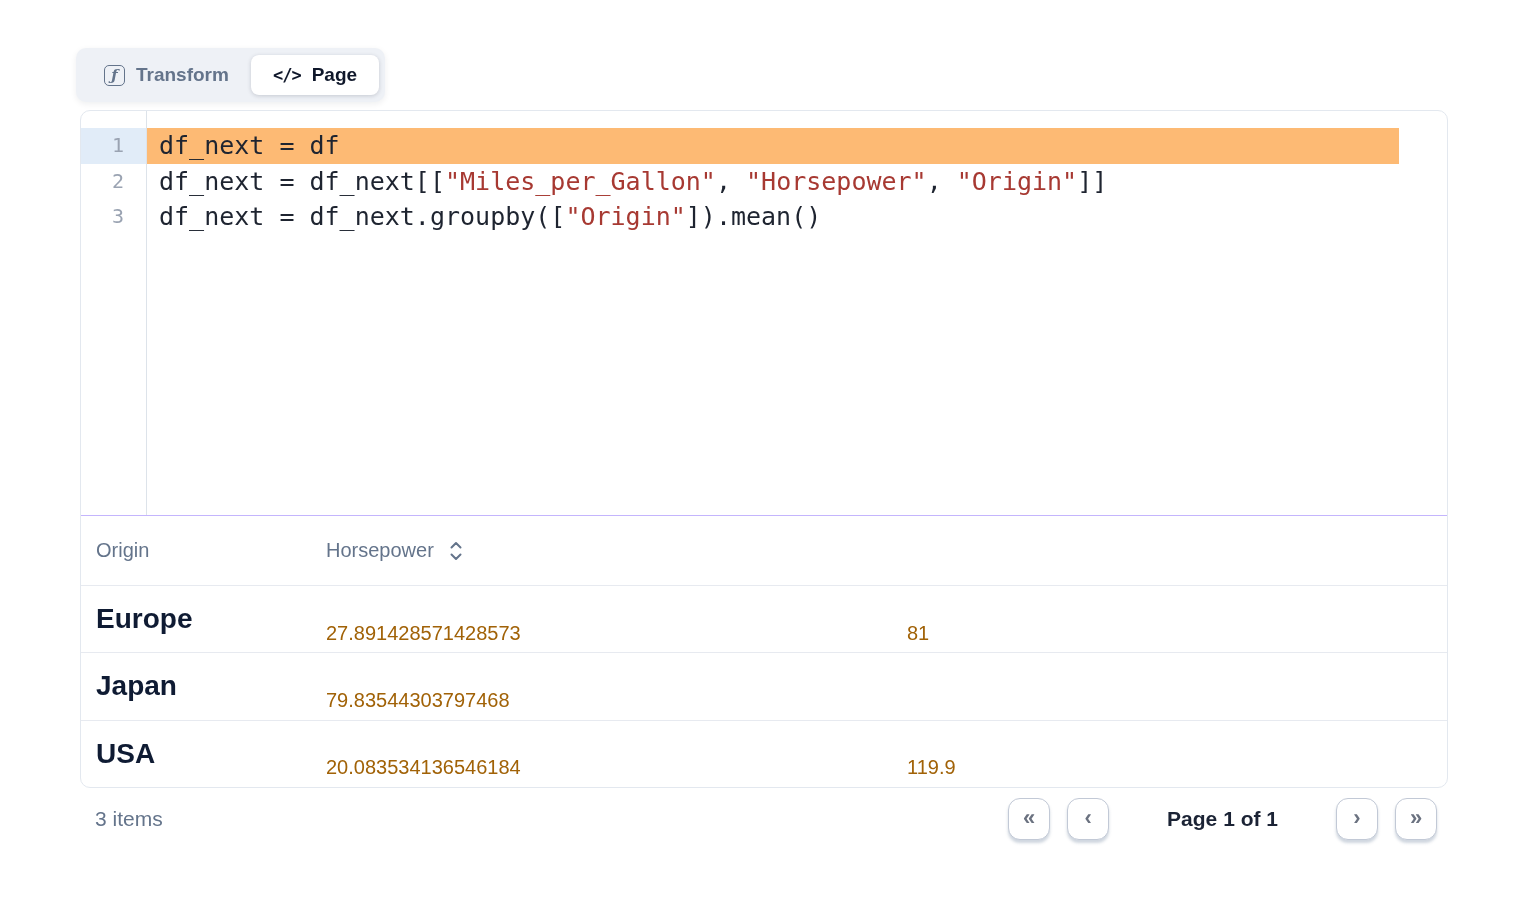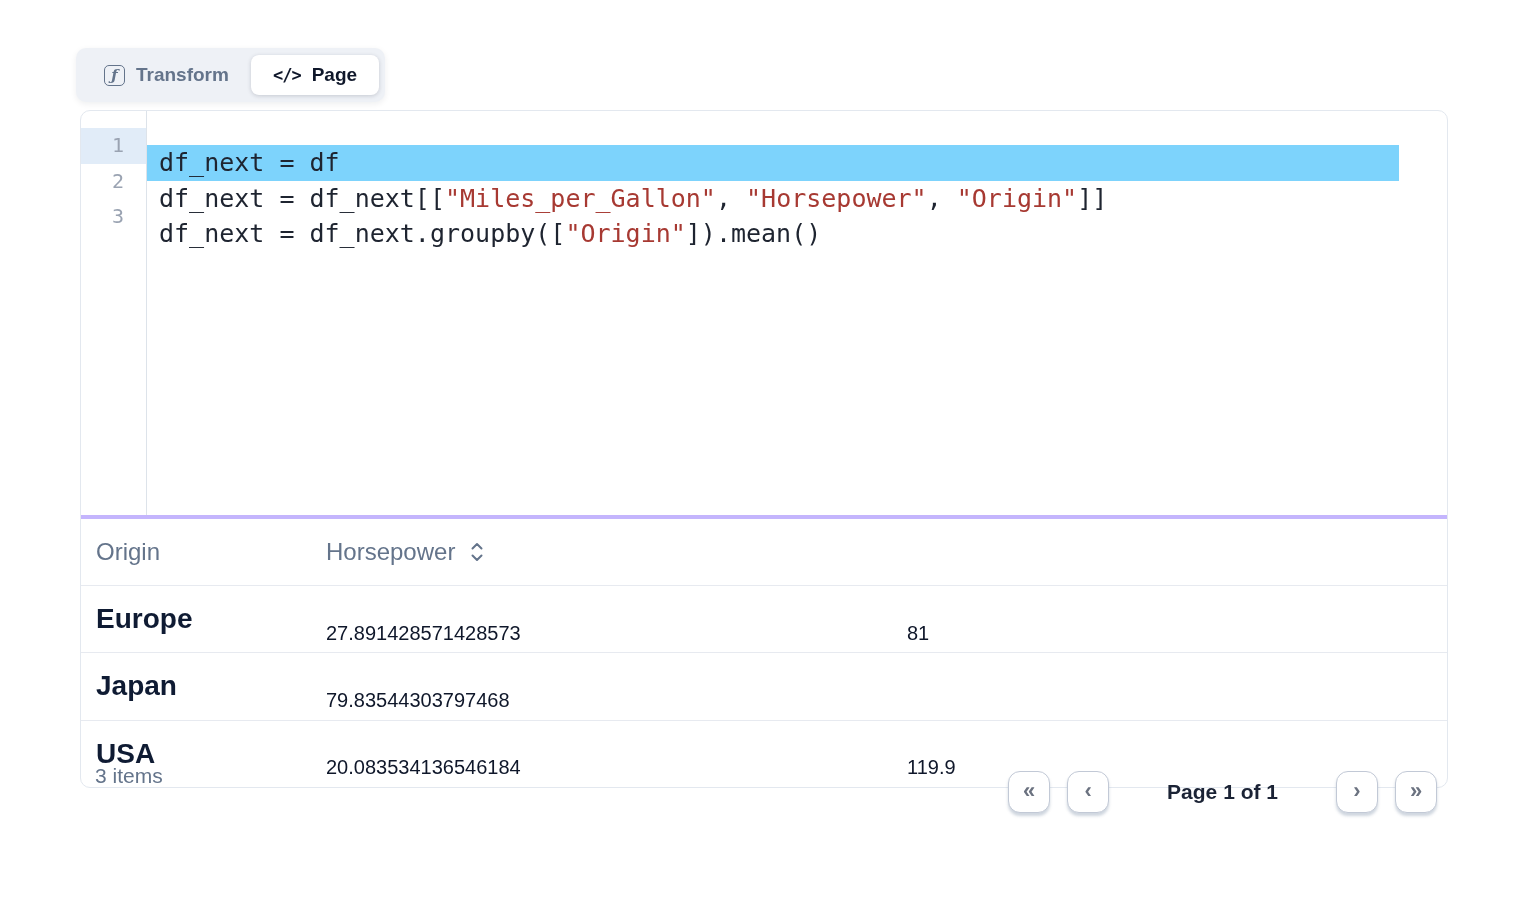--- a/index.html
+++ b/index.html
@@ -52,39 +52,39 @@
   .gutter-line {
     height:35.5px; line-height:35.5px; text-align:right; padding-right:22px;
     color:#9aa3b2; font-size:20px;
   }
   .gutter-line.active { background:#e1ecf8; }
   .code-area { flex:1; padding-top:17px; }
   .code-line {
     height:35.5px; line-height:35.5px; padding-left:12px;
     white-space:pre; color:#1e2430; margin-right:48px;
   }
-  .code-line.active { background:#7dd3fc;margin-top:17px; }
+  .code-line.active { background:#fdba74; }
   .tok-string { color:#a73932; }
 
   
   .thead, .trow {
     display:grid; grid-template-columns:230px 581px 1fr;
     padding-left:15px; align-items:center;
   }
-  .thead { height:70px; border-top:4px solid #c4b5fd; color:#64748b; font-size:24px; }
+  .thead { height:70px; border-top:1px solid #c4b5fd; color:#64748b; font-size:20px; }
   .th { display:flex; align-items:center; gap:15px; cursor:pointer; }
   .sort-icon { display:inline-flex; flex-direction:column; }
   .trow { height:67.3px; border-top:1px solid #e7eaf0; font-size:20px; }
   .cell-origin { font-weight:700; color:#0f1b33; font-size:28px; }
-  .cell-val { color:#0f172a;margin-top:28px; }
+  .cell-val { color:#a16207;margin-top:28px; }
 
   
   .footer {
-    position:absolute; left:80px; top:764px; width:1368px; height:56px;
-    display:flex; 
+    position:absolute; left:80px; top:791px; width:1368px; height:56px;
+    display:flex; align-items:center;
   }
   .items-count { color:#64748b; font-size:21px; padding-left:15px; }
   .pager { margin-left:auto; display:flex; align-items:center; margin-right:11px; }
   .pg-btn {
     width:42px; height:42px; border:1px solid #c2c9d6; border-radius:12px;
     background:#fff; display:flex; align-items:center; justify-content:center;
     color:#6b7280; font-size:22px; font-weight:600; cursor:pointer;
     box-shadow:0 3px 3px rgba(148,163,184,.45); line-height:1; padding-bottom:3px;
   }
   .pg-btn + .pg-btn { margin-left:17px; }

